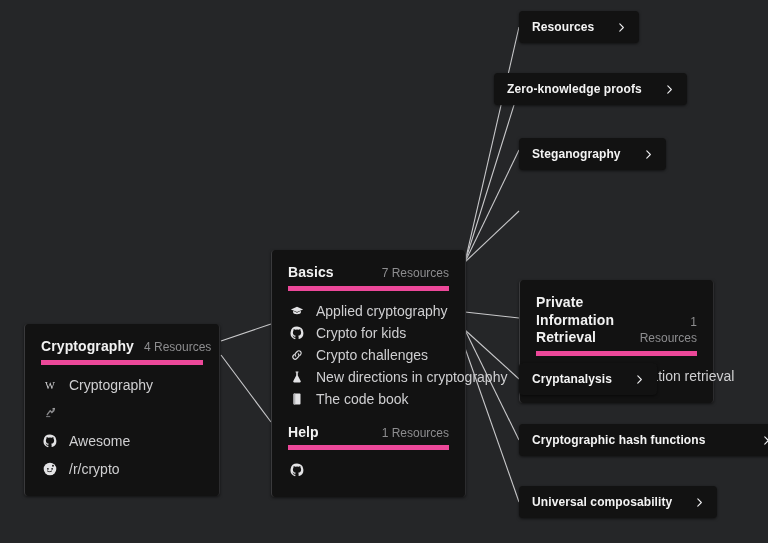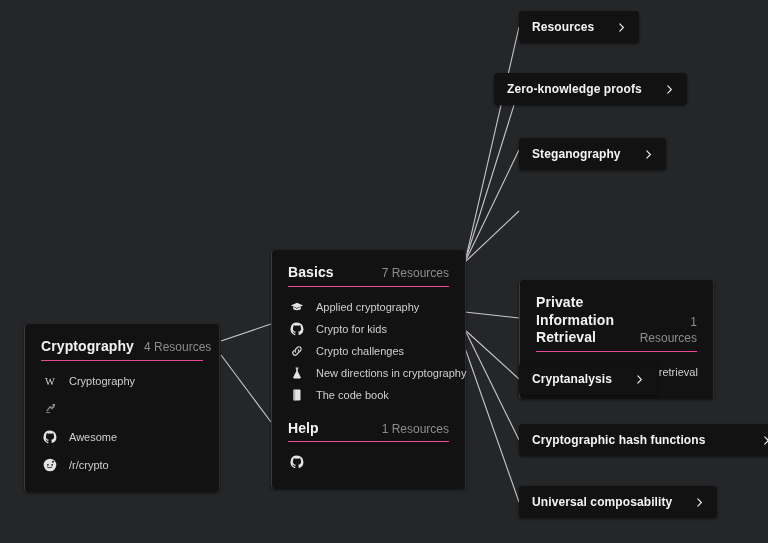--- a/index.html
+++ b/index.html
@@ -43,21 +43,21 @@
     border-right: 1px solid #2c2c2e;
     padding: 14px 16px 16px 16px;
   }
 
   
   .sec-head {
     display: flex;
     align-items: baseline;
     justify-content: space-between;
     padding-bottom: 4px;
-    border-bottom: 1px solid #ec4899;
+    border-bottom: 5px solid #ec4899;
   }
   .sec-title {
     font-size: 14px;
     font-weight: bold;
     color: #f2f2f2;
     letter-spacing: 0.1px;
     line-height: 1.25;
   }
   .sec-count {
     font-size: 12px;
@@ -82,21 +82,21 @@
     width: 18px;
     min-width: 18px;
     height: 18px;
     display: flex;
     align-items: center;
     justify-content: center;
     margin-right: 10px;
   }
   .res .ico svg { display: block; }
   .res .lbl {
-    font-size: 11px;
+    font-size: 14px;
     color: #cfcfd1;
     white-space: nowrap;
   }
   .spacer-block { height: 14px; }
 
   
   .node {
     display: flex;
     align-items: center;
     justify-content: space-between;

